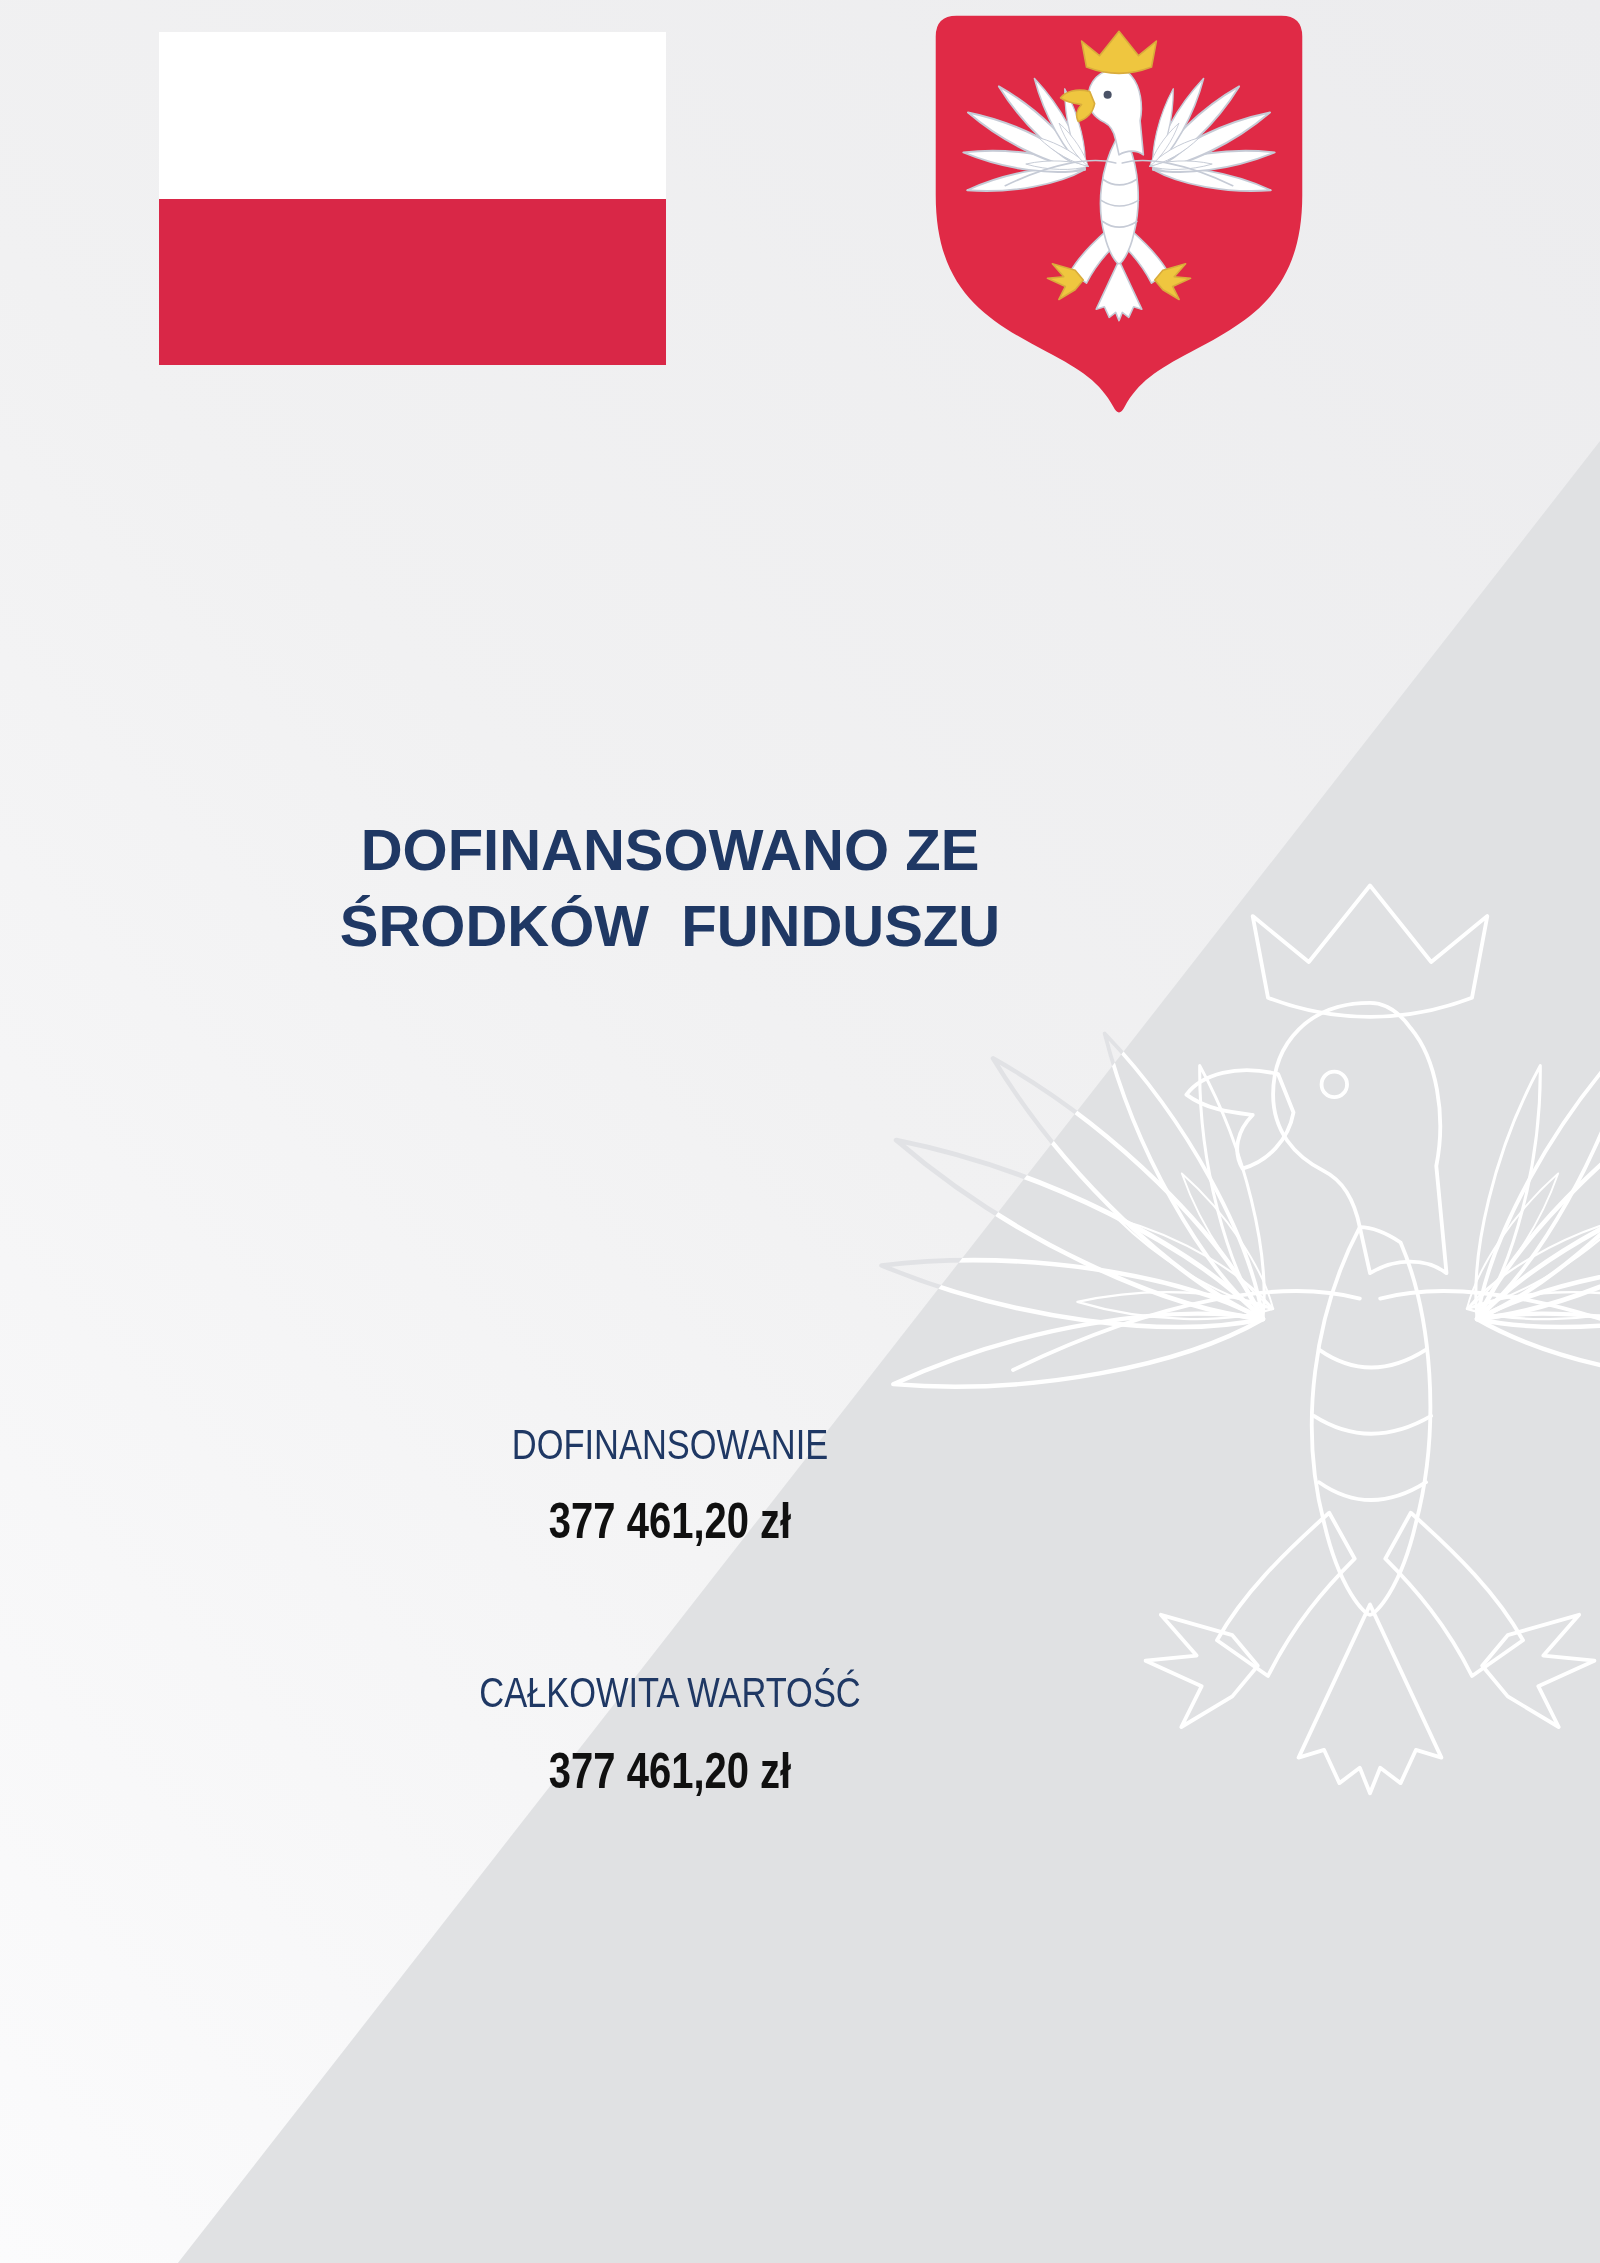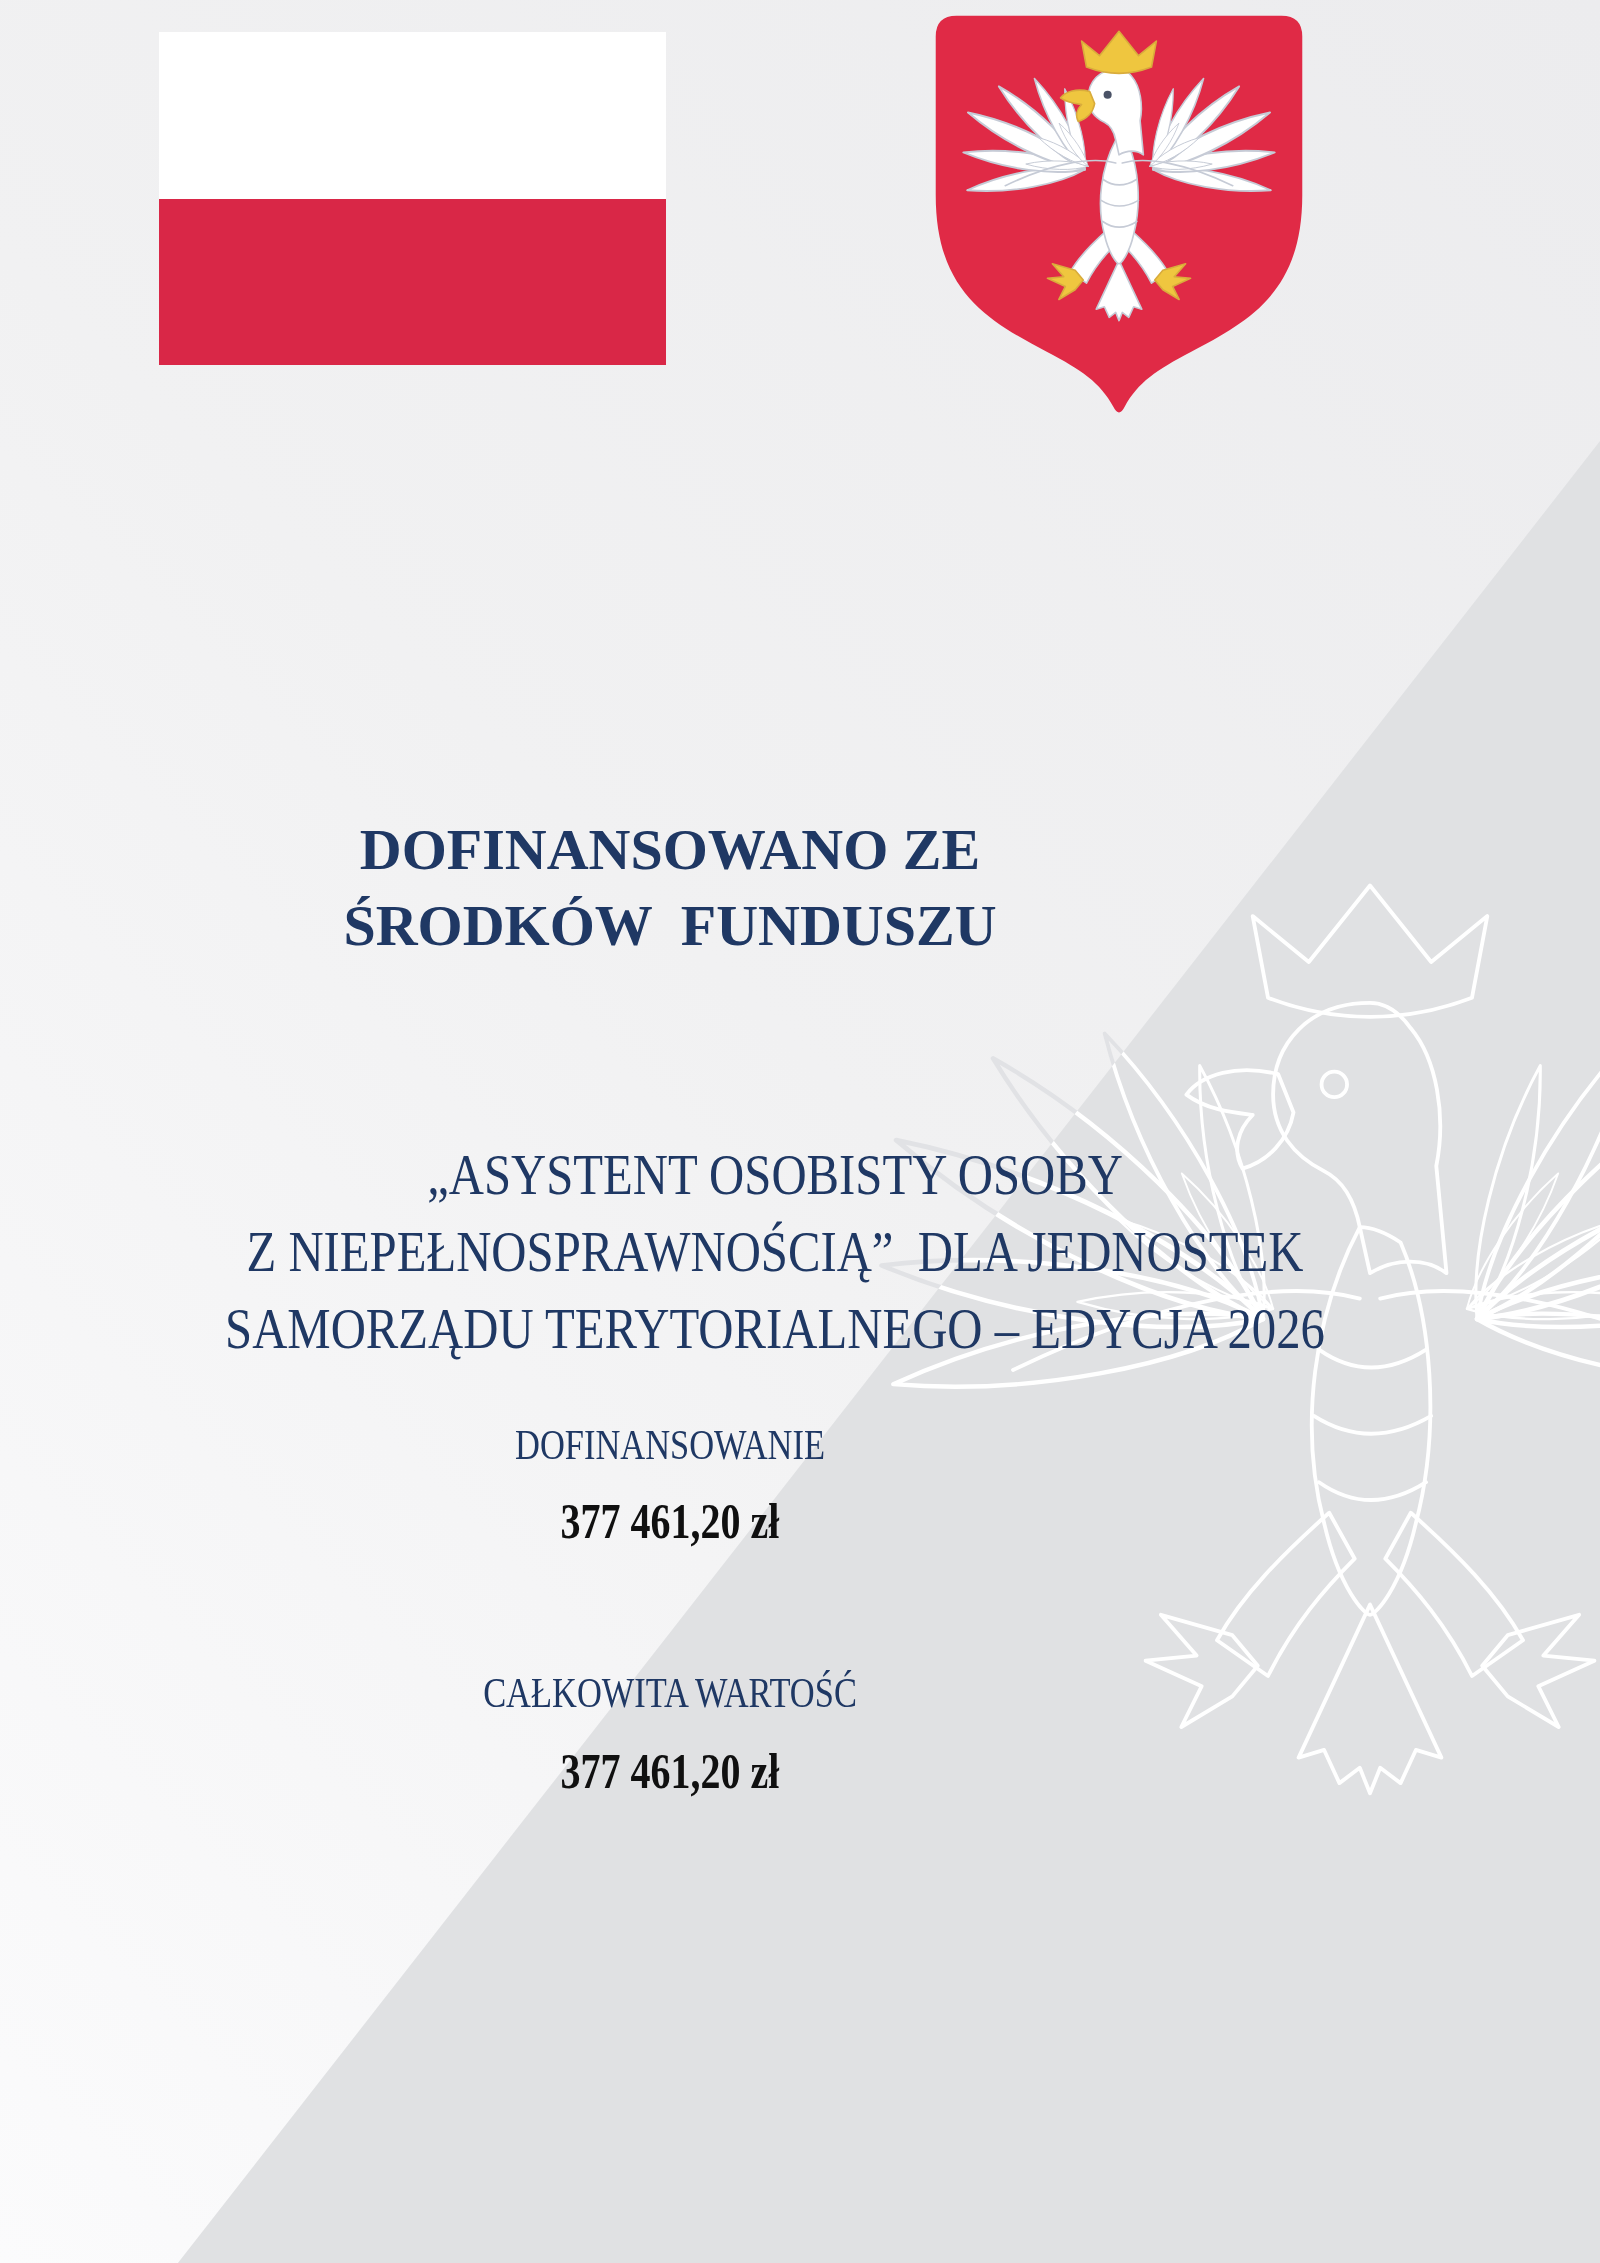--- a/index.html
+++ b/index.html
@@ -6,21 +6,20 @@
   body{
     font-family:"Liberation Sans","DejaVu Sans",sans-serif;
     background:#d8d8d8;
   }
   .page{
     position:relative;
     width:1600px;height:2263px;
     margin:0 auto;
     overflow:hidden;
     background:linear-gradient(225deg,#ECECEE 0%,#F1F1F2 48%,#FBFBFC 100%);
-    font-family:Liberation Serif, serif;
   }
   .bg-svg{
     position:absolute;left:0;top:0;width:1600px;height:2263px;display:block;
   }
   
   .flag{
     position:absolute;left:159px;top:32px;width:507px;height:333px;
   }
   .flag .fw{width:100%;height:50%;background:#FFFFFF;}
   .flag .fr{width:100%;height:50%;background:#D92747;}
@@ -132,25 +131,20 @@
       </g>
       <circle cx="186" cy="88" r="5" fill="#4A5266" stroke="none"></circle>
     </g>
   </svg>
 
   <div class="txt title">
     <span class="pre">DOFINANSOWANO ZE</span>
     <span class="pre">ŚRODKÓW  FUNDUSZU</span>
   </div>
 
-  <div class="txt program">
-    <span class="pre">„ASYSTENT OSOBISTY OSOBY</span>
-    <span class="pre">Z NIEPEŁNOSPRAWNOŚCIĄ”  DLA JEDNOSTEK</span>
-    <span class="pre">SAMORZĄDU TERYTORIALNEGO – EDYCJA 2026</span>
-  </div>
 
   <div class="txt label l1">DOFINANSOWANIE</div>
   <div class="txt amount a1">377 461,20 zł</div>
 
   <div class="txt label l2">CAŁKOWITA WARTOŚĆ</div>
   <div class="txt amount a2">377 461,20 zł</div>
 
 </div>
 
 </body></html>

